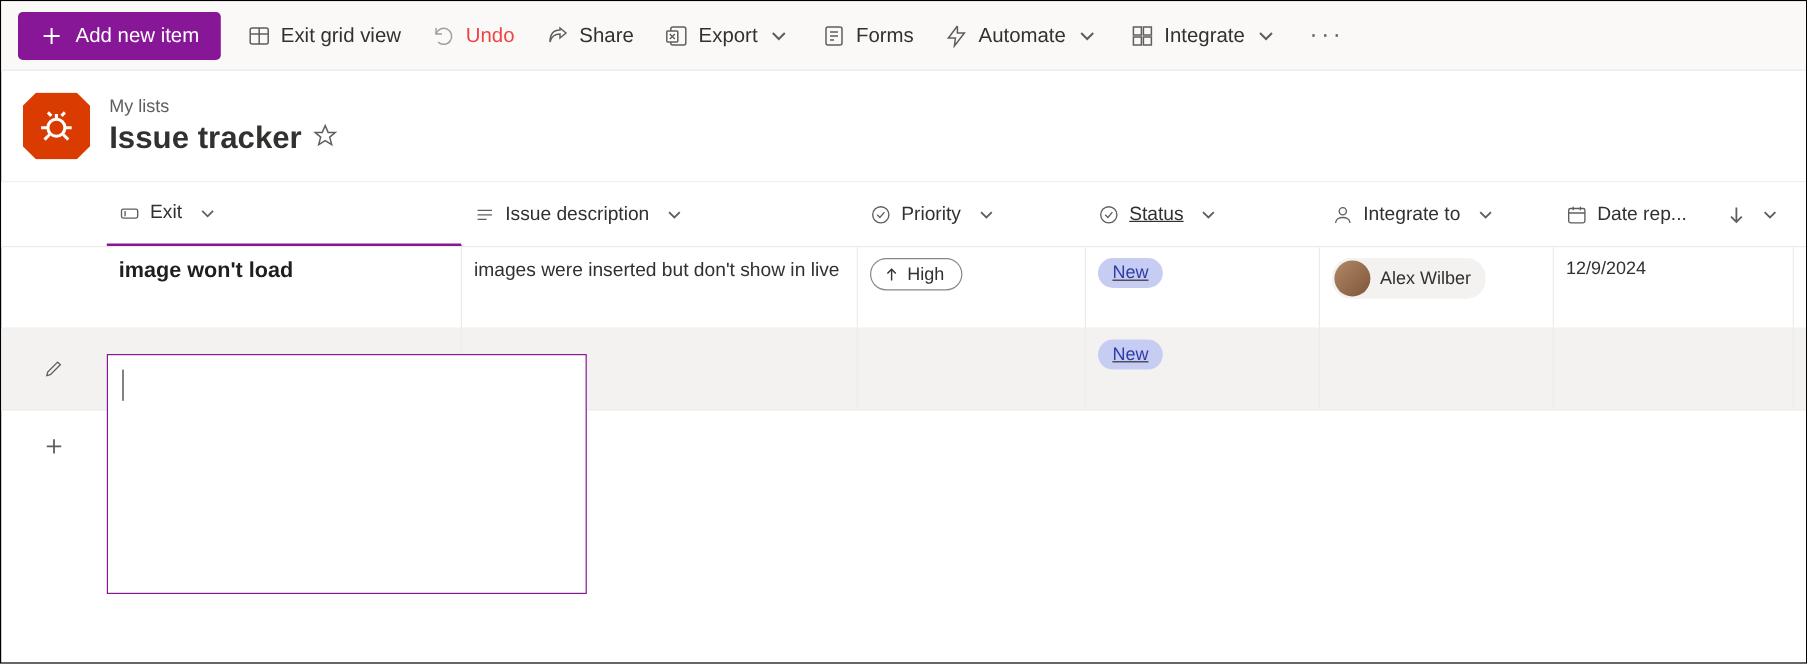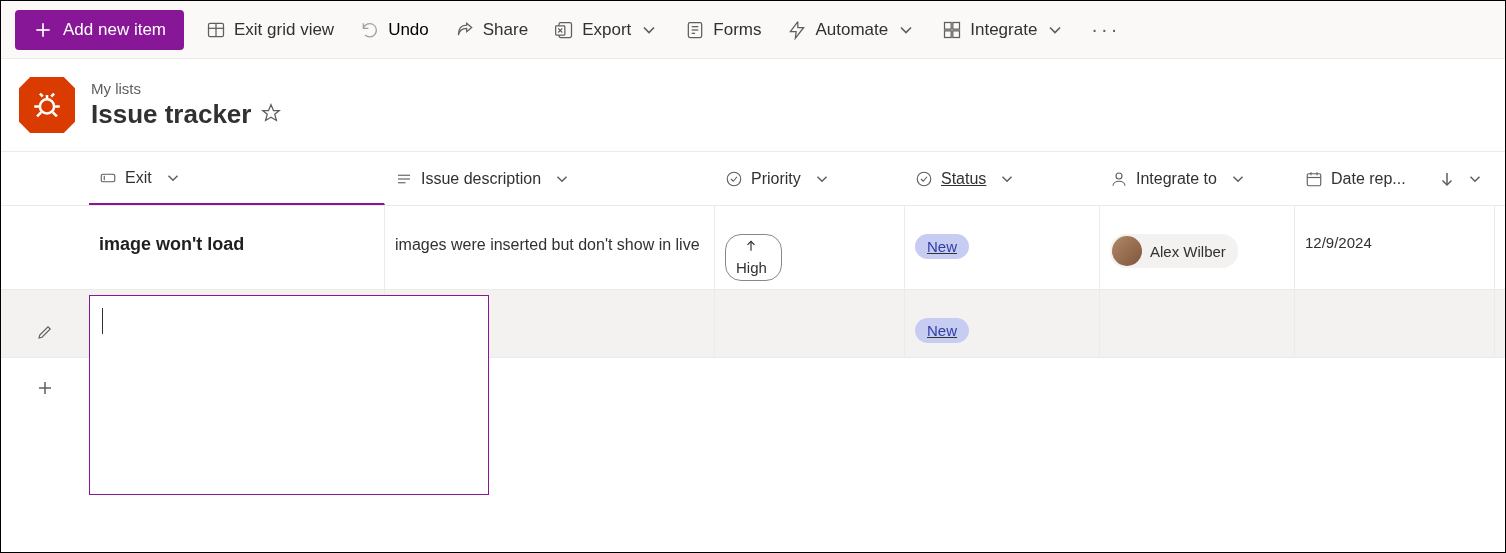--- a/index.html
+++ b/index.html
@@ -39,21 +39,21 @@
     background: transparent;
     border: none;
     font-size: 17px;
     display: flex;
     align-items: center;
     gap: 8px;
     cursor: pointer;
     color: #323130;
     padding: 6px 4px;
   }
-  .toolbar .tool-btn.disabled { color: #000000; }
+  .toolbar .tool-btn.disabled { color: #ef4444; }
   .toolbar .tool-btn svg { width: 20px; height: 20px; }
   .chevron-down { width: 12px; height: 12px; }
   .header-area {
     display: flex;
     align-items: center;
     gap: 16px;
     padding: 18px 14px 18px 18px;
   }
   .list-icon {
     width: 56px; height: 56px;
@@ -98,35 +98,34 @@
   .header-cell .chev { margin-left: 4px; }
   .col-date .label { white-space: nowrap; overflow: hidden; text-overflow: ellipsis; max-width: 100px; }
   .sort-indicator { margin-left: auto; display:flex; gap:6px; align-items:center;}
   .grid-row {
     display: flex;
     border-bottom: 1px solid #edebe9;
     min-height: 68px;
   }
   .grid-row.editing { background: #f3f2f1; min-height: 68px; }
   .cell {
-    padding: 28px 10px 8px 10px;
+    padding: 9px 10px 8px 10px;
     border-right: 1px solid #edebe9;
     display: flex;
     align-items: flex-start;
   }
   .cell.gutter { border-right: none; justify-content: center; align-items: center; }
   .cell.title-cell { font-weight: 600; font-size: 18px; color: #201f1e; }
   .cell.desc-cell { font-size: 16px; color: #323130; line-height: 1.35; }
   .priority-pill {
     border: 1px solid #8a8886;
     border-radius: 16px;
     padding: 4px 14px 4px 10px;
     display: inline-flex; align-items: center; gap: 6px;
     font-size: 15px;
-    flex-direction: column;
   }
   .status-pill {
     background: #c7cdf2;
     color: #2f3da8;
     border-radius: 14px;
     padding: 4px 12px;
     font-size: 15px;
     display: inline-block;
   }
   .person-chip {

